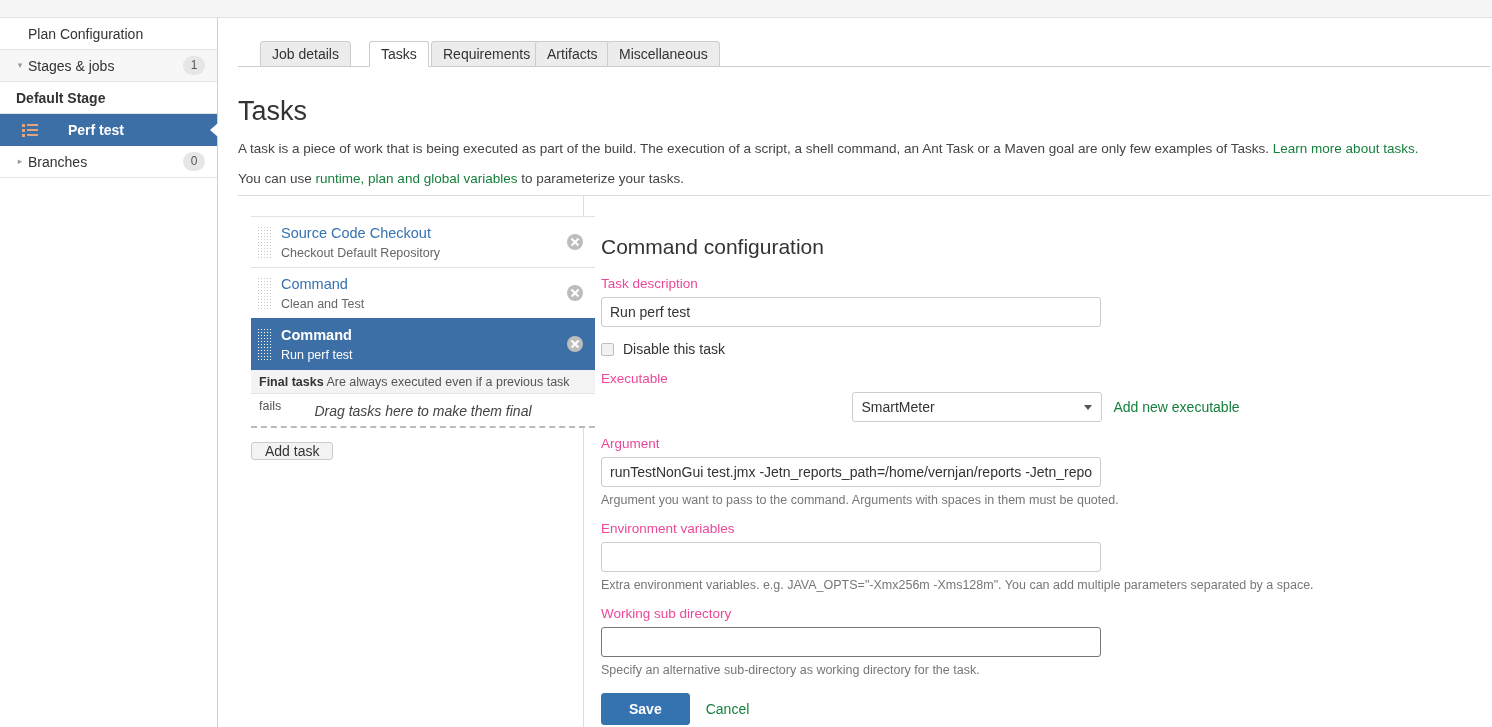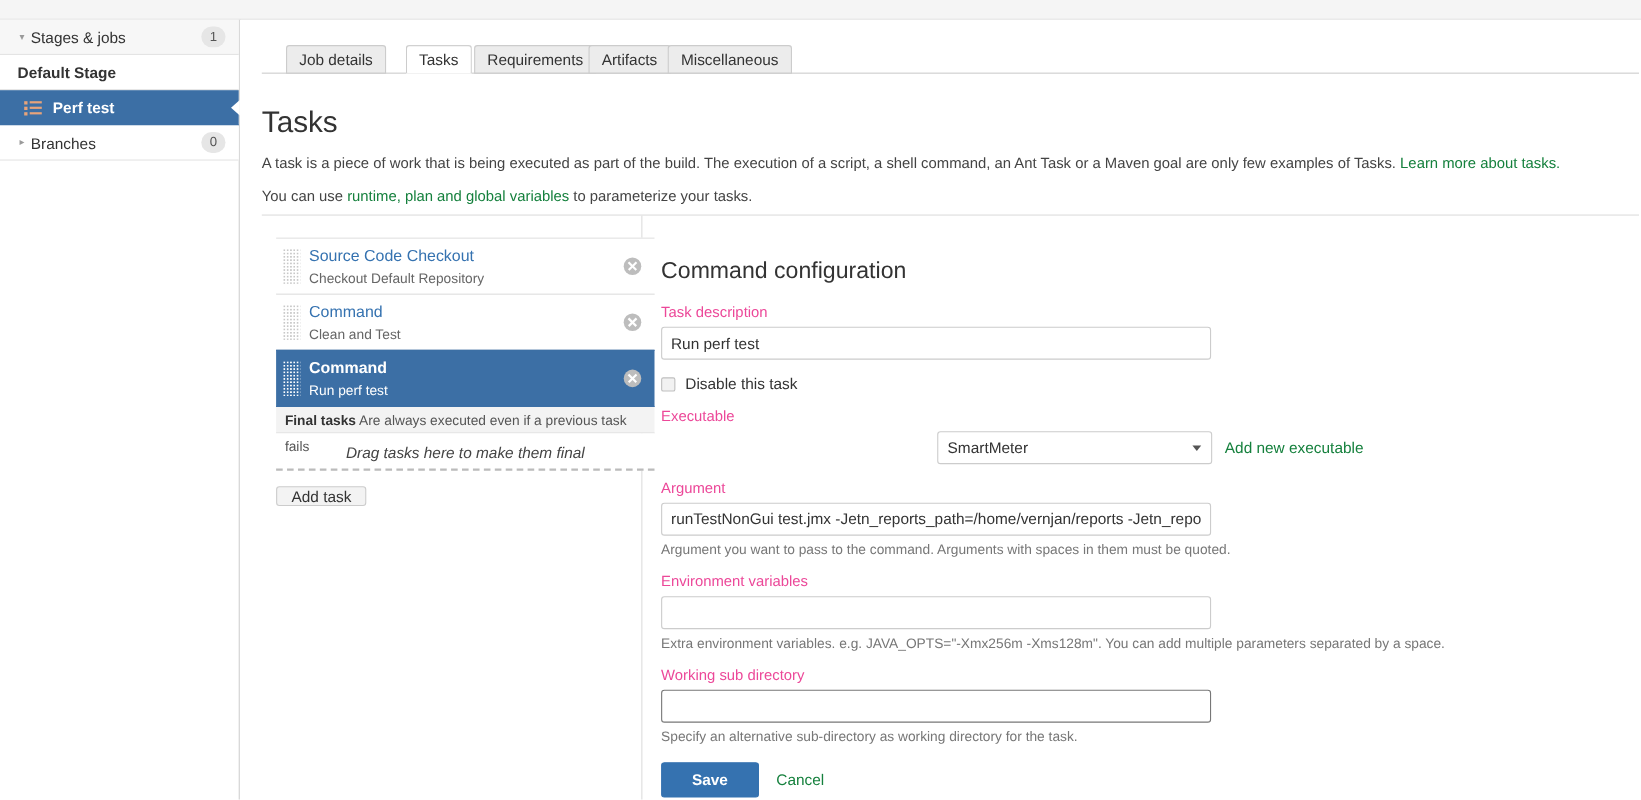--- a/index.html
+++ b/index.html
@@ -40,21 +40,21 @@
     color:#9a9a9a; font-size:9px; line-height:1;
   }
   .side-label { flex:1; white-space:nowrap; }
   .side-label.bold { font-weight:bold; }
   .side-badge {
     min-width:22px; height:19px; line-height:19px; padding:0 7px;
     background:#e6e6e6; border-radius:10px; color:#555;
     font-size:12px; text-align:center;
   }
   .side-item.selected {
-    background:#3c6fa5; color:#ffffff; border-bottom:1px solid #3c6fa5;
+    background:#3c6fa5; color:#ffffff; border-bottom:1px solid #3c6fa5;gap:20px;
   }
   .side-item.selected .side-label { font-weight:bold; color:#fff; }
   .side-item.selected::after {
     content:""; position:absolute; right:-1px; top:50%; margin-top:-7px;
     width:0; height:0;
     border-top:7px solid transparent; border-bottom:7px solid transparent;
     border-right:8px solid #ffffff;
   }
   .list-icon {
     width:18px; min-width:18px; height:14px; margin-left:22px; margin-right:8px;
@@ -221,20 +221,24 @@
 </style>
 </head>
 <body>
 
 <div class="page">
 
   <div class="top-strip"></div>
 
   <div class="sidebar">
 
+    <div class="side-item level0 white">
+      <span class="side-caret"></span>
+      <span class="side-label">Plan Configuration</span>
+    </div>
 
     <div class="side-item level0">
       <span class="side-caret">▾</span>
       <span class="side-label">Stages &amp; jobs</span>
       <span class="side-badge">1</span>
     </div>
 
     <div class="side-item white">
       <span class="side-caret"></span>
       <span class="side-label bold">Default Stage</span>

